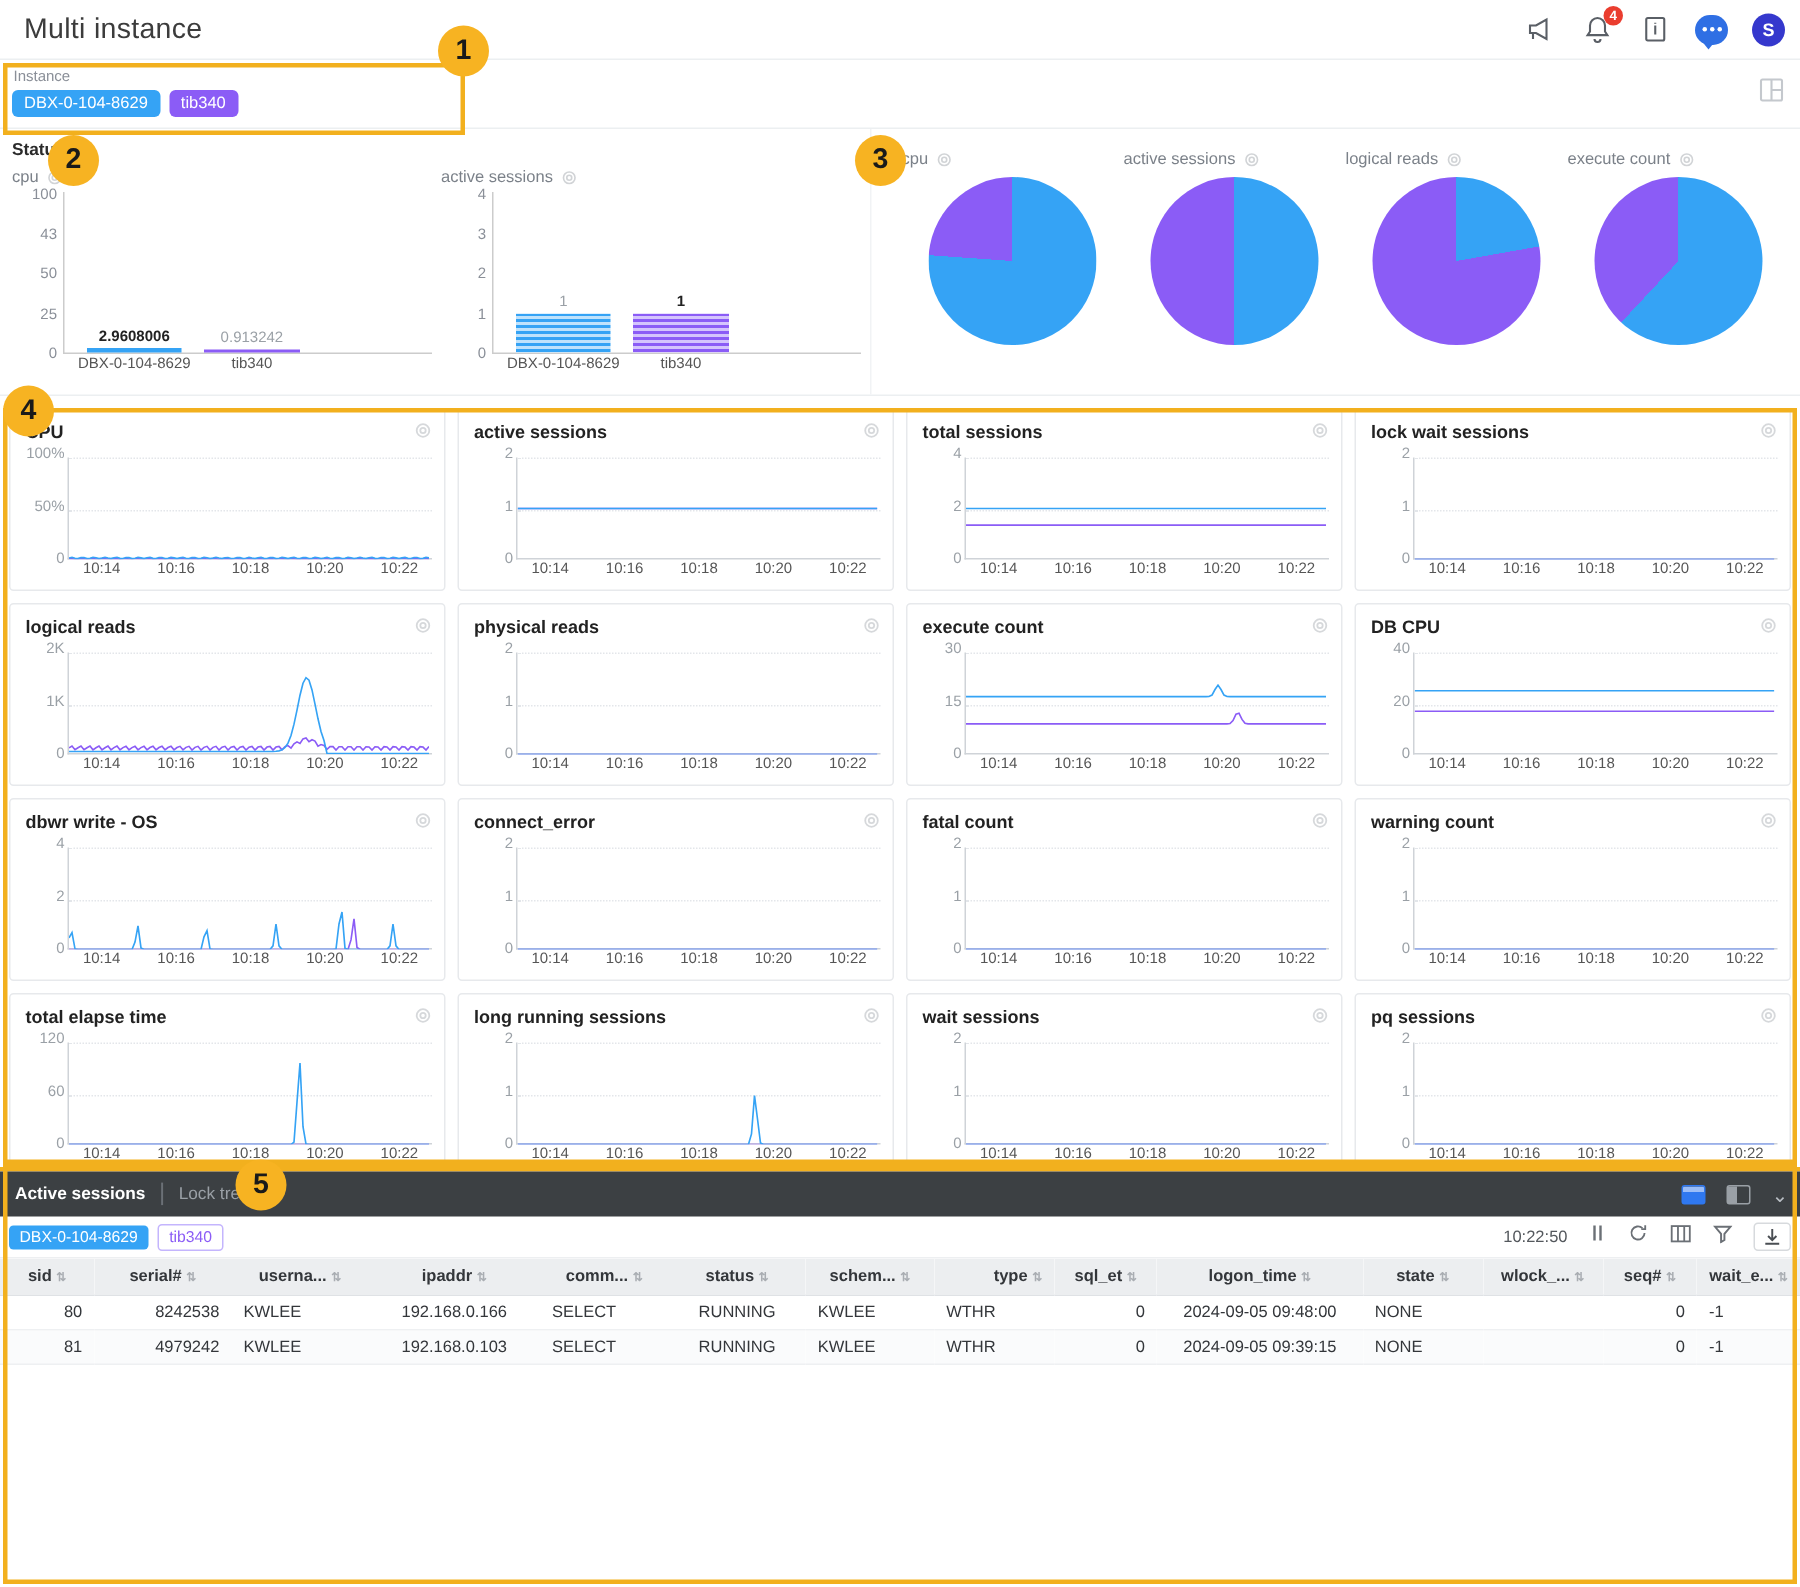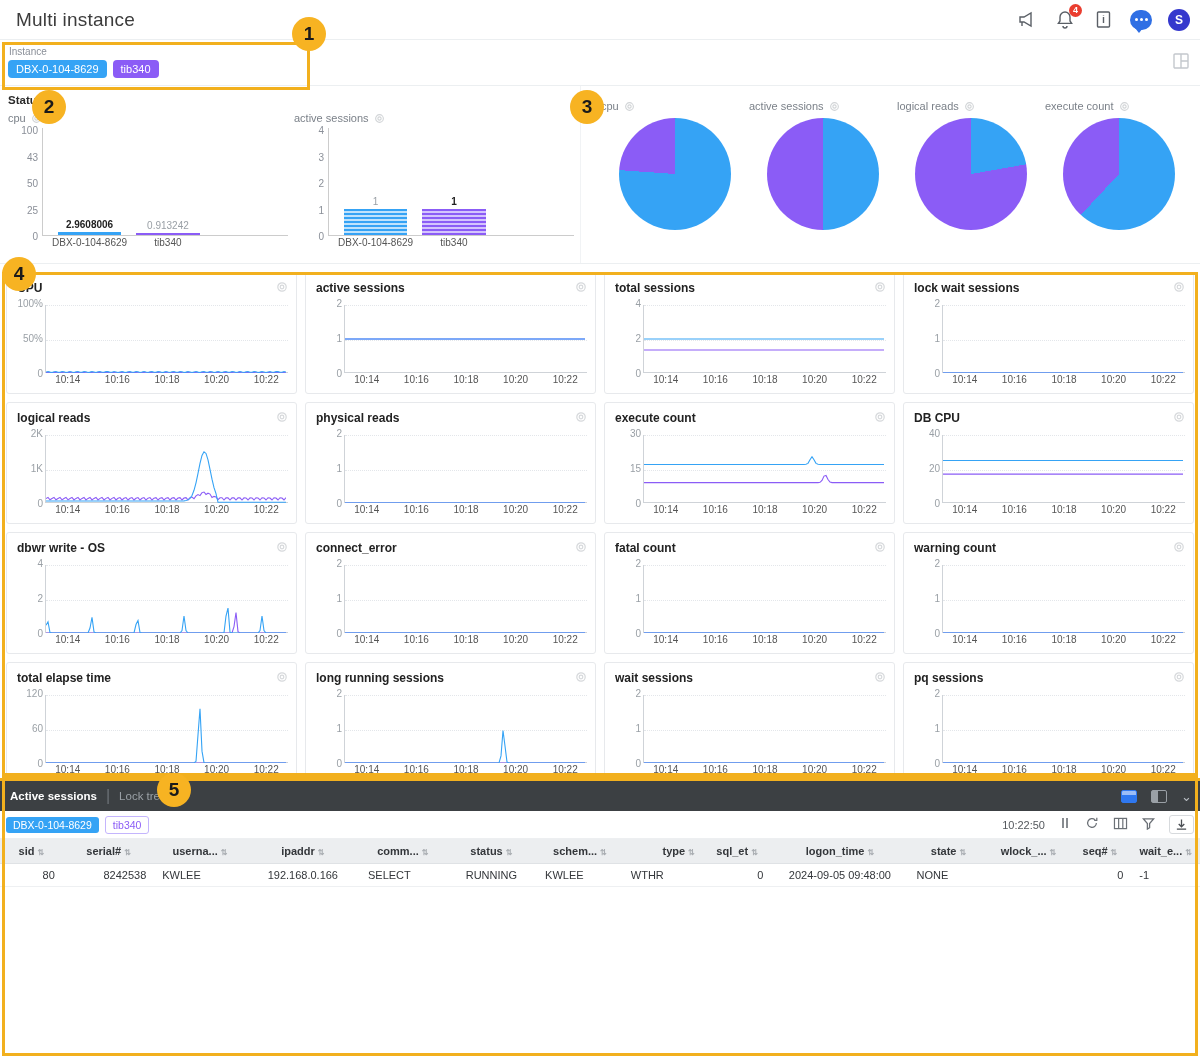--- a/index.html
+++ b/index.html
@@ -936,20 +936,36 @@
             <td style="text-align: center;">RUNNING</td>
             <td style="text-align: left;">KWLEE</td>
             <td style="text-align: left;">WTHR</td>
             <td style="text-align: right;">0</td>
             <td style="text-align: center;">2024-09-05 09:48:00</td>
             <td style="text-align: left;">NONE</td>
             <td style="text-align: left;"></td>
             <td style="text-align: right;">0</td>
             <td style="text-align: left;">-1</td>
           </tr>
+          <tr>
+            <td style="text-align: right;">81</td>
+            <td style="text-align: right;">4979242</td>
+            <td style="text-align: left;">KWLEE</td>
+            <td style="text-align: center;">192.168.0.103</td>
+            <td style="text-align: left;">SELECT</td>
+            <td style="text-align: center;">RUNNING</td>
+            <td style="text-align: left;">KWLEE</td>
+            <td style="text-align: left;">WTHR</td>
+            <td style="text-align: right;">0</td>
+            <td style="text-align: center;">2024-09-05 09:39:15</td>
+            <td style="text-align: left;">NONE</td>
+            <td style="text-align: left;"></td>
+            <td style="text-align: right;">0</td>
+            <td style="text-align: left;">-1</td>
+          </tr>
         </tbody>
     </table>
   </div>
 
   <div class="hl" style="left:2px; top:42px; width:308px; height:48px;"></div>
   <div class="hl" style="left:2px; top:272px; width:1196px; height:504px;"></div>
   <div class="hl" style="left:2px; top:776px; width:1196px; height:280px;"></div>
 
   <div class="callout" style="left:292px; top:17px;">1</div>
   <div class="callout" style="left:32px; top:90px;">2</div>

